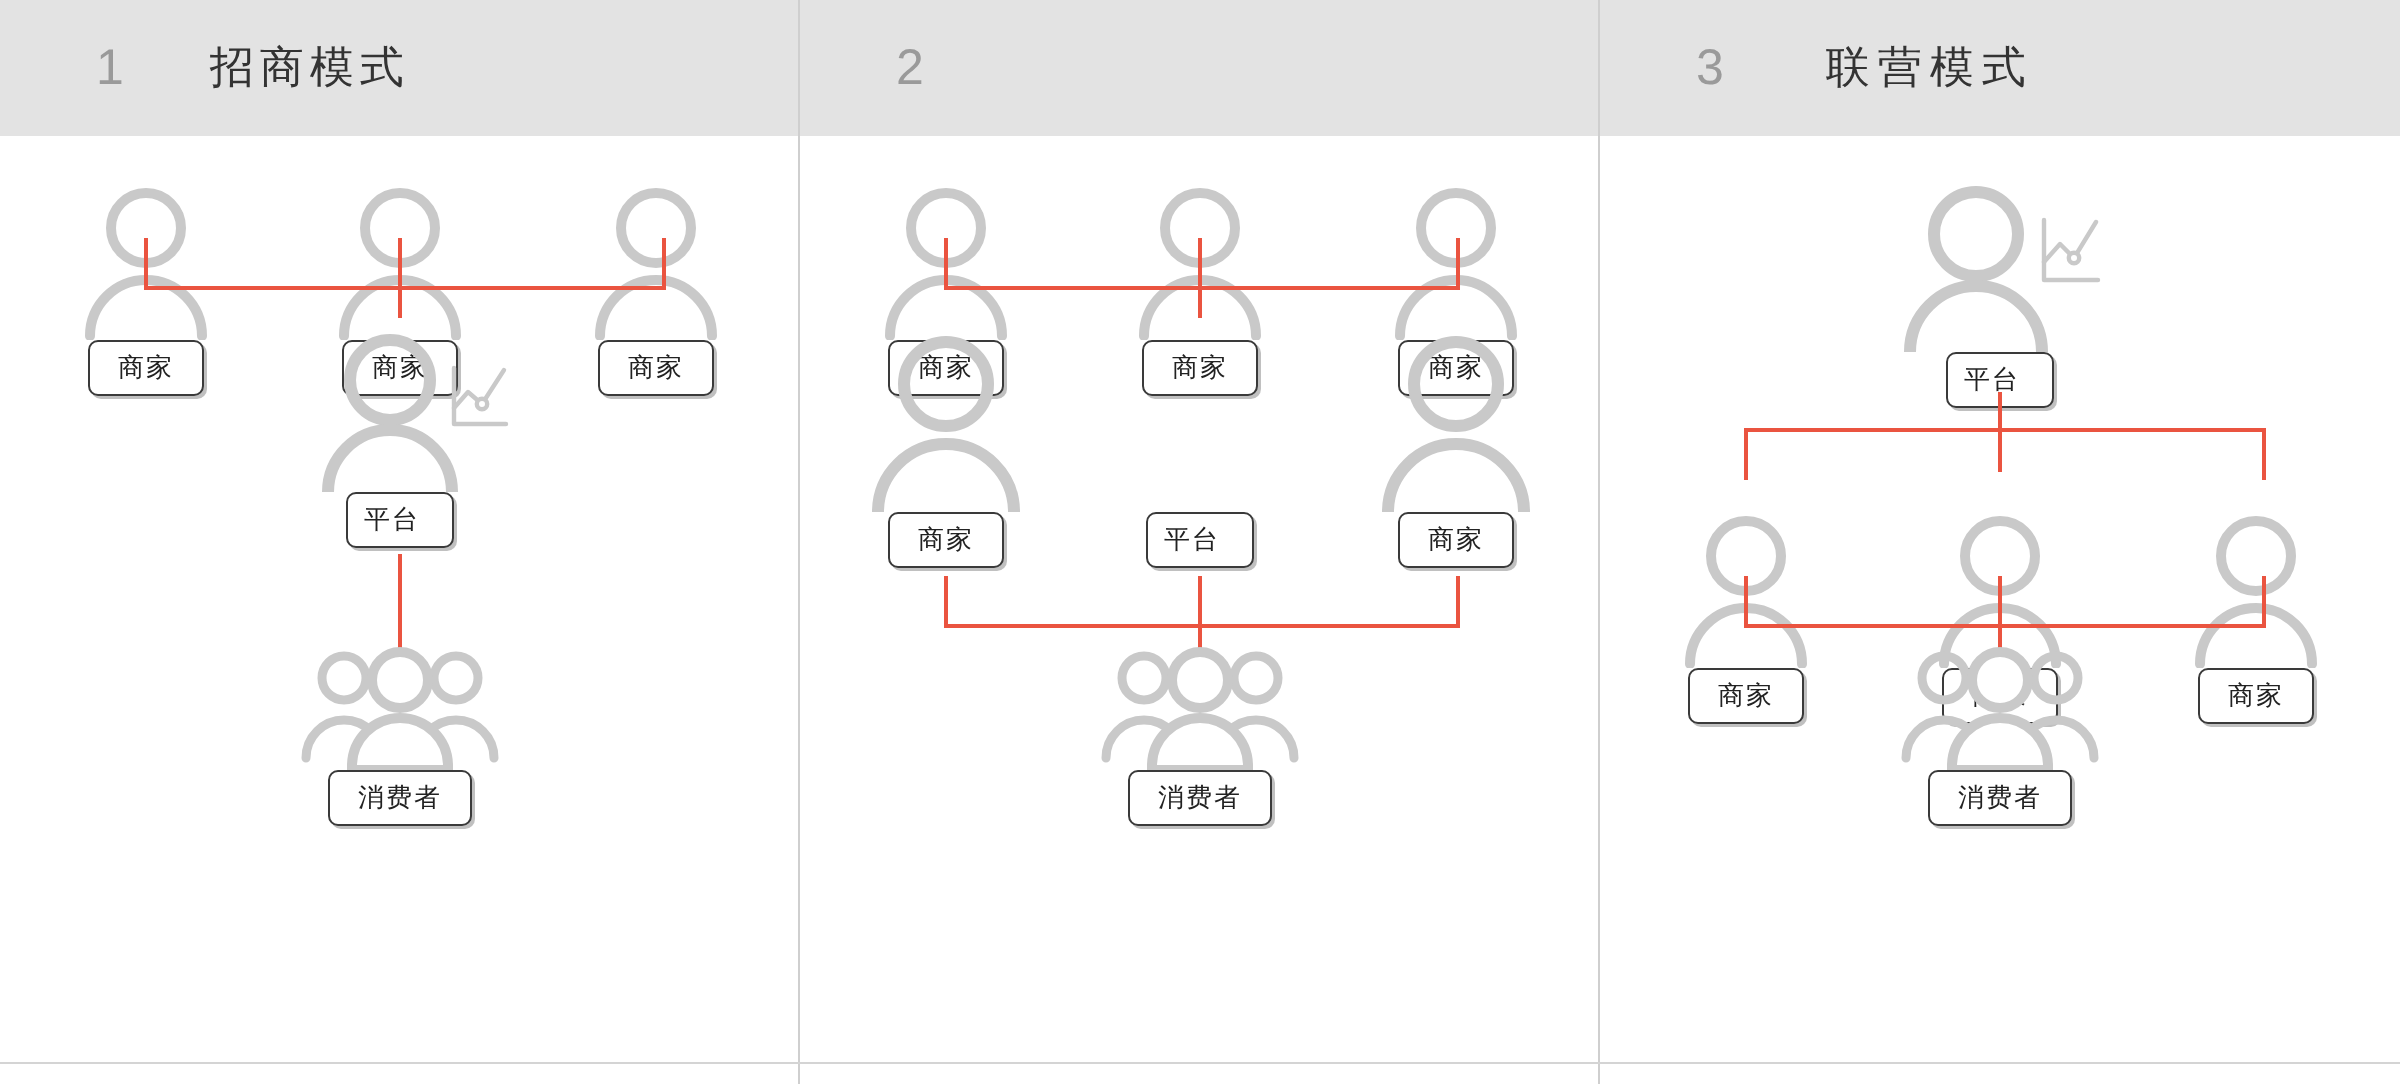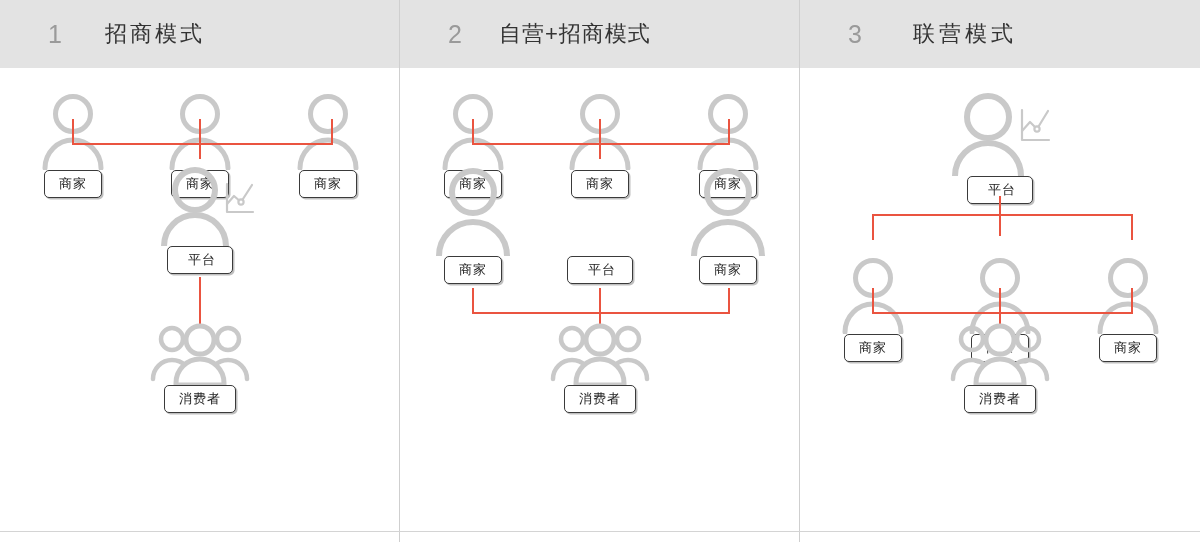--- a/index.html
+++ b/index.html
@@ -88,21 +88,21 @@
     border-radius:5px;
     background:#ffffff;
     color:#222222;
     font-size:13px;
     line-height:1;
     padding:6px 14px 7px 14px;
     letter-spacing:1px;
     box-shadow:1.5px 1.5px 0 rgba(140,140,140,.55);
     white-space:nowrap;
   }
-  .lbl.wide{padding-left:20px;padding-right:16px;}
+  .lbl.wide{padding-left:8px;padding-right:16px;}
 
   
   .conn{position:absolute;background:#ea5440;}
   .v{width:2px;}
   .h{height:2px;}
 </style>
 </head>
 <body>
 
 <div class="board">
@@ -180,21 +180,20 @@
         <span class="lbl">消费者</span>
       </div>
 
       <div class="bottom-rule"></div>
     </div>
   </div>
 
   <div class="panel panel-2">
     <div class="phead">
       <span class="pnum">2</span>
-      <span class="ptitle">自营+招商模式</span>
     </div>
     <div class="stage">
 
       <div class="node" style="left:73px;top:20px;">
         <span class="figure">
           <svg width="86" height="82" viewBox="0 0 86 82">
             <circle cx="43" cy="26" r="17.5" fill="none" stroke="#c9c9c9" stroke-width="5"></circle>
             <path d="M15 80 a28 28 0 0 1 56 0" fill="none" stroke="#c9c9c9" stroke-width="5" stroke-linecap="round"></path>
           </svg>
         </span>

